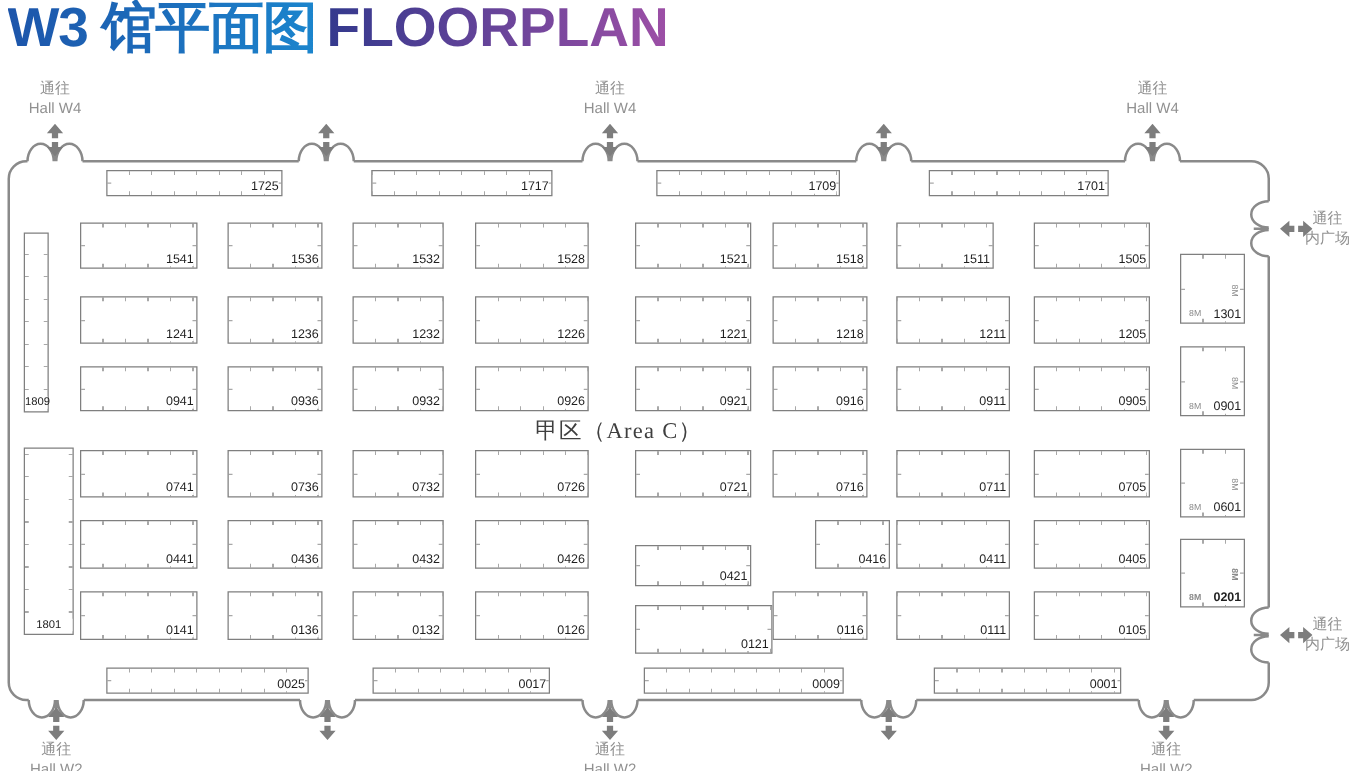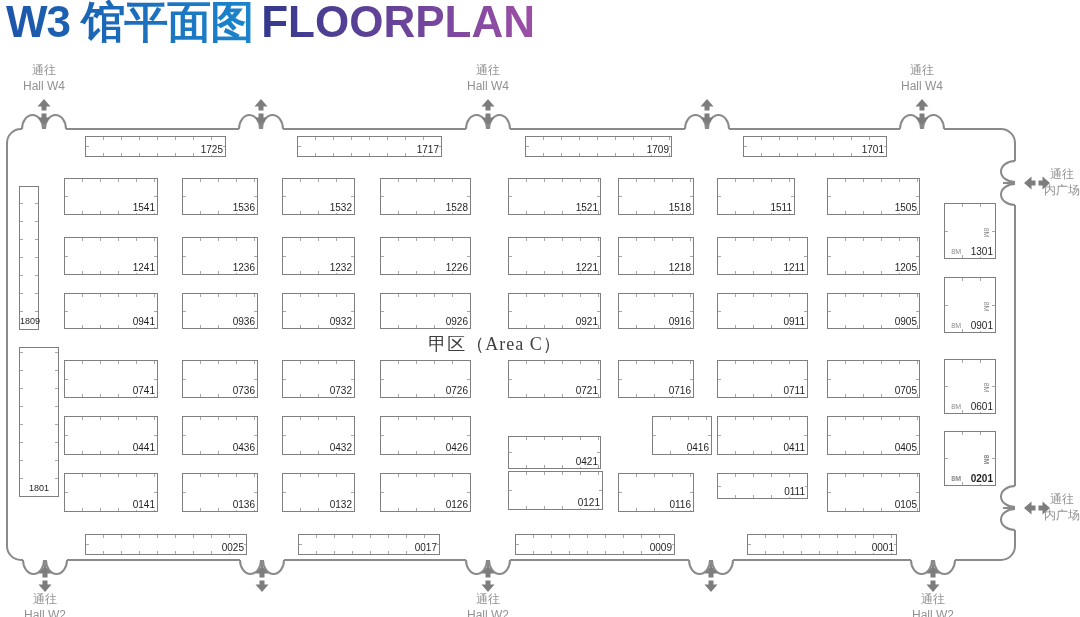--- a/index.html
+++ b/index.html
@@ -178,27 +178,27 @@
       </div>
       <div class="booth" style="left: 182px; top: 473px; width: 76px; height: 39px;">
         <span class="num">0136</span>
       </div>
       <div class="booth" style="left: 282px; top: 473px; width: 73px; height: 39px;">
         <span class="num">0132</span>
       </div>
       <div class="booth" style="left: 380px; top: 473px; width: 91px; height: 39px;">
         <span class="num">0126</span>
       </div>
-      <div class="booth" style="left: 508px; top: 471px; width: 95px; height: 39px;">
+      <div class="booth" style="left: 508px; top: 484px; width: 110px; height: 39px;">
         <span class="num">0121</span>
       </div>
       <div class="booth" style="left: 618px; top: 473px; width: 76px; height: 39px;">
         <span class="num">0116</span>
       </div>
-      <div class="booth" style="left: 717px; top: 473px; width: 91px; height: 26px;">
+      <div class="booth" style="left: 717px; top: 473px; width: 91px; height: 39px;">
         <span class="num">0111</span>
       </div>
       <div class="booth" style="left: 827px; top: 473px; width: 93px; height: 39px;">
         <span class="num">0105</span>
       </div>
       <div class="booth" style="left: 85px; top: 136px; width: 141px; height: 21px;">
         <span class="num">1725</span>
       </div>
       <div class="booth" style="left: 297px; top: 136px; width: 145px; height: 21px;">
         <span class="num">1717</span>
@@ -217,21 +217,21 @@
       </div>
       <div class="booth" style="left: 515px; top: 534px; width: 160px; height: 21px;">
         <span class="num">0009</span>
       </div>
       <div class="booth" style="left: 747px; top: 534px; width: 150px; height: 21px;">
         <span class="num">0001</span>
       </div>
       <div class="booth vert" style="left: 19px; top: 186px; width: 20px; height: 144px;">
         <span class="num">1809</span>
       </div>
-      <div class="booth vert" style="left: 19px; top: 347px; width: 40px; height: 150px; padding-left: 22px;">
+      <div class="booth vert" style="left: 19px; top: 358px; width: 40px; height: 150px; padding-left: 22px;">
         <span class="num">1801</span>
       </div>
       <div class="booth sq" style="left: 944px; top: 203px; width: 52px; height: 56px;">
         <span class="num">1301</span>
         <span class="dim dim-r">8M</span>
         <span class="dim dim-b">8M</span>
       </div>
       <div class="booth sq" style="left: 944px; top: 277px; width: 52px; height: 56px;">
         <span class="num">0901</span>
         <span class="dim dim-r">8M</span>

